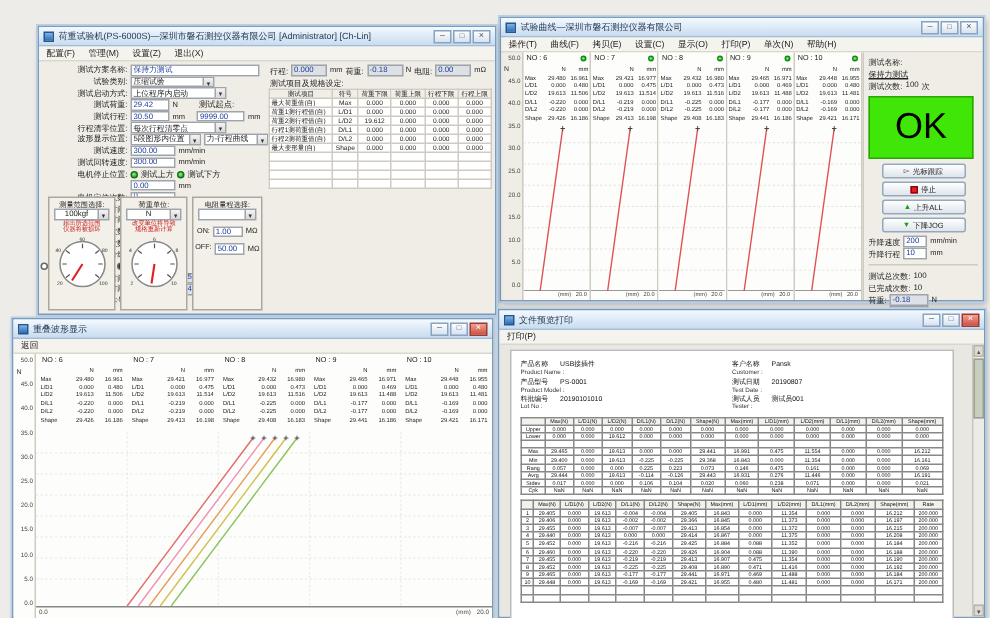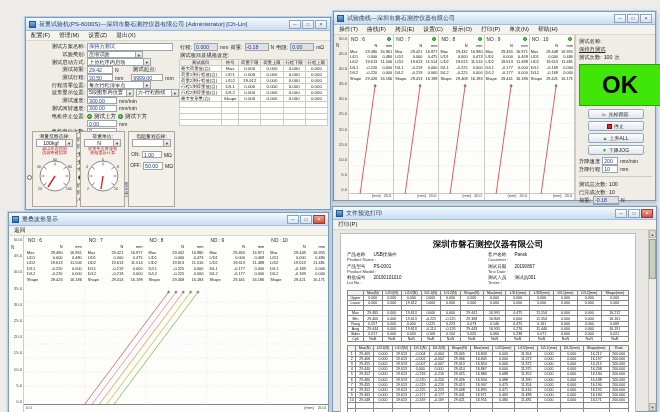--- a/index.html
+++ b/index.html
@@ -63,21 +63,21 @@
   .phead{height:8px;display:flex;align-items:center;gap:3px;padding:0 2px;font-size:4.8px;color:#222;}
   .pdot{width:4px;height:4px;border-radius:50%;background:radial-gradient(circle at 35% 35%,#A0F0A0,#17B417);border:1px solid #0E8C0E;margin-left:auto;}
   table.ptab{border-collapse:collapse;width:100%;}
   table.ptab th,table.ptab td{font-size:3.9px;font-weight:normal;color:#222;height:5.4px;padding:0 1px;text-align:right;white-space:nowrap;border:0;}
   table.ptab td.pl{text-align:left;}
   .pchart{flex:1;position:relative;}
   .paxis{height:6px;display:flex;justify-content:flex-end;gap:3px;font-size:3.8px;color:#444;padding:0 2px;}
   .sidebar-b{width:80px;flex:none;border-left:1px solid #CFCBC0;background:#EFEDE6;padding:2px 3px;font-size:5.3px;color:#222;}
   .sb-row{display:flex;align-items:center;gap:2px;height:8px;white-space:nowrap;}
   .sb-name{text-decoration:underline;}
-  .okbox{width:82px;height:42px;background:#3FE607;border:1px solid #2BA504;display:flex;align-items:center;justify-content:center;font-size:24px;font-weight:bold;color:#000;margin:3px 0;}
+  .okbox{width:70px;height:42px;background:#3FE607;border:1px solid #2BA504;display:flex;align-items:center;justify-content:center;font-size:24px;font-weight:normal;color:#000;margin:3px 0;}
   .sbtn{width:56px;height:10px;margin:2px auto;border:1px solid #93A9C2;border-radius:2px;background:linear-gradient(#FEFEFE,#DFE5EC);display:flex;align-items:center;justify-content:center;gap:2px;font-size:5px;color:#222;}
   .ic-stop{width:5px;height:5px;background:#D22;border:1px solid #901;}
   .ic-up::before{content:"▲";color:#1AA015;font-size:5px;} .ic-down::before{content:"▼";color:#1AA015;font-size:5px;}
   .ic-cursor::before{content:"▻";color:#333;font-size:5px;}
   .sb-sep{border-top:1px solid #CFCBC0;margin:3px 0;}
 
   
   .win-c{left:8px;top:212px;width:321px;height:200px;z-index:2;}
   .body-c{position:relative;height:176px;background:#FDFDFB;display:flex;}
   .main-c{flex:1;position:relative;}
@@ -1170,21 +1170,20 @@
         <span class="wbtn wbtn-min"></span>
         <span class="wbtn wbtn-max"></span>
         <span class="wbtn wbtn-x close-red"></span>
       </span>
     </div>
     <div class="menubar">
         <span class="menu-item">打印(P)</span>
       </div>
     <div class="body-d">
       <div class="page">
-        <div class="company">深圳市磐石测控仪器有限公司</div>
         <div class="infogrid">
           <div class="infocol">
             <div class="info-item">
               <div class="info-cn">
                   <span>产品名称</span>
                   <span class="info-val">USB接插件</span>
                 </div>
               <div class="info-en">Product Name :</div>
             </div>
 

